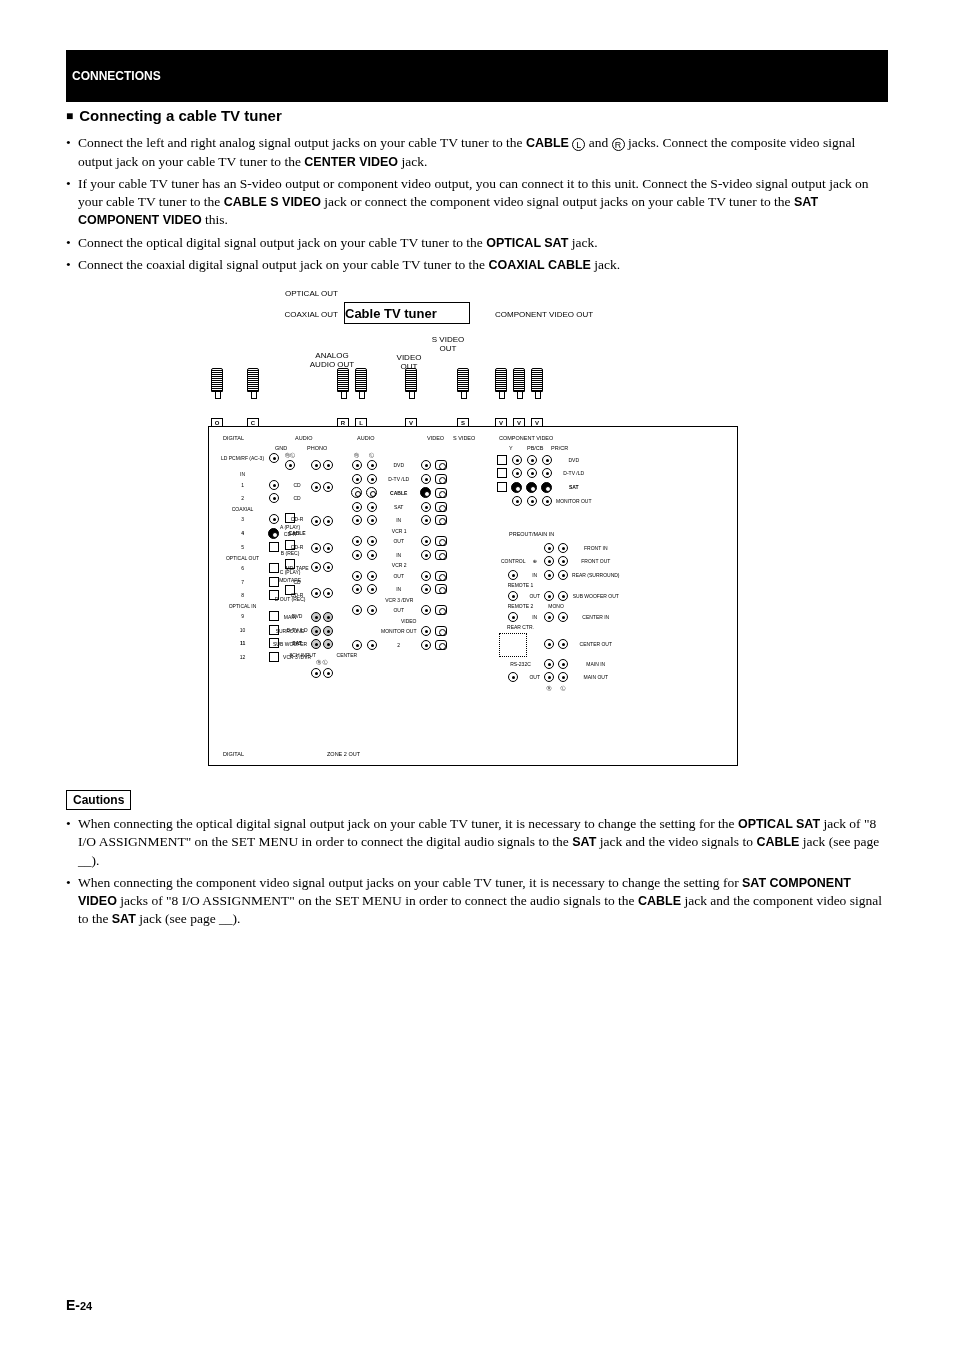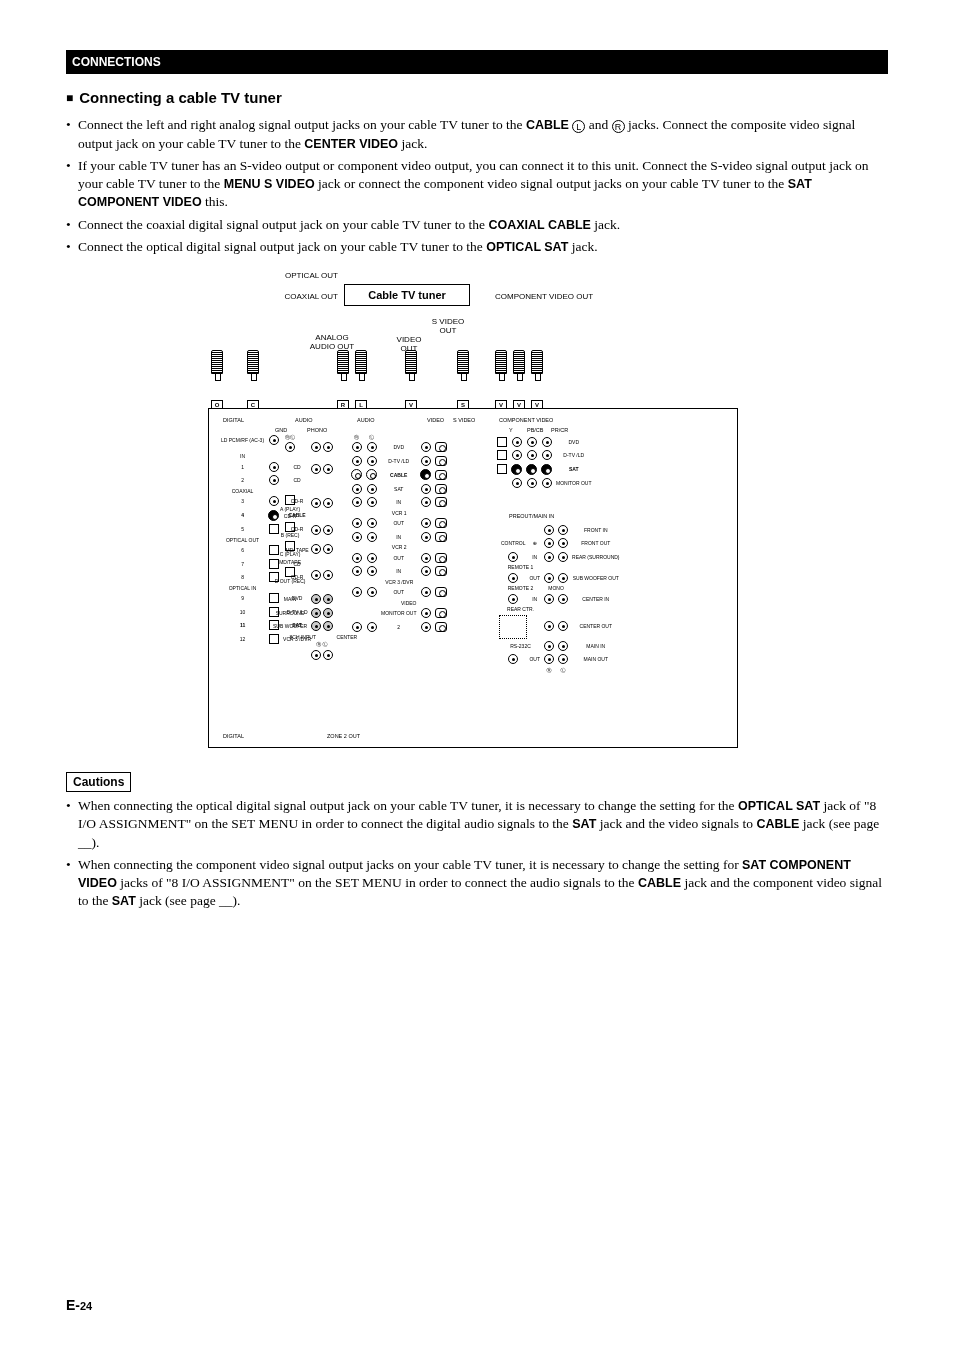--- a/index.html
+++ b/index.html
@@ -14,22 +14,22 @@
     width: 954px;
     height: 1351px;
     position: relative;
   }
   .header-bar {
     background: #000;
     color: #fff;
     font-family: Arial, Helvetica, sans-serif;
     font-weight: bold;
     font-size: 12px;
-    padding: 4px 6px;
-    margin-bottom: 14px;
+    padding: 18px 6px;
+    margin-bottom: 4px;
   }
   .section-title {
     font-family: Arial, Helvetica, sans-serif;
     font-weight: bold;
     font-size: 15px;
     margin-bottom: 8px;
     display: flex;
     align-items: center;
     gap: 6px;
   }
@@ -88,23 +88,23 @@
     height: 130px;
     margin-bottom: 6px;
   }
   .tuner-box {
     position: absolute;
     left: 142px;
     top: 12px;
     width: 126px;
     height: 22px;
     border: 1px solid #000;
-    text-align: center;
+    text-align: left;
     font-weight: bold;
-    font-size: 11px;
+    font-size: 13px;
     line-height: 21px;
   }
   .lbl { position: absolute; font-size: 8px; text-align: right; }
   .lbl-optical { left: 66px; top: 0; width: 70px; }
   .lbl-component { left: 293px; top: 21px; width: 120px; text-align: left;}
   .sublbl { position: absolute; font-size: 8px; text-align: center; width: 60px;}
   .plug {
     width: 12px; height: 24px; border: 1px solid #000; border-radius: 2px 2px 0 0;
     background: repeating-linear-gradient(#fff, #fff 1px, #000 1px, #000 2px);
     position: relative;
@@ -161,27 +161,27 @@
 
 <div class="section-title">
   <span>Connecting a cable TV tuner</span>
 </div>
 
 <ul class="bullets">
   <li>
     <span>Connect the left and right analog signal output jacks on your cable TV tuner to the </span><span class="bold">CABLE</span><span> </span><span class="circle-letter">L</span><span> and </span><span class="circle-letter">R</span><span> jacks. Connect the composite video signal output jack on your cable TV tuner to the </span><span class="bold">CENTER VIDEO</span><span> jack.</span>
   </li>
   <li>
-    <span>If your cable TV tuner has an S-video output or component video output, you can connect it to this unit. Connect the S-video signal output jack on your cable TV tuner to the </span><span class="bold">MENU S VIDEO</span><span> jack or connect the component video signal output jacks on your cable TV tuner to the </span><span class="bold">SAT COMPONENT VIDEO</span><span> this.</span>
+    <span>If your cable TV tuner has an S-video output or component video output, you can connect it to this unit. Connect the S-video signal output jack on your cable TV tuner to the </span><span class="bold">CABLE S VIDEO</span><span> jack or connect the component video signal output jacks on your cable TV tuner to the </span><span class="bold">SAT COMPONENT VIDEO</span><span> this.</span>
+  </li>
+  <li>
+    <span>Connect the optical digital signal output jack on your cable TV tuner to the </span><span class="bold">OPTICAL SAT</span><span> jack.</span>
   </li>
   <li>
     <span>Connect the coaxial digital signal output jack on your cable TV tuner to the </span><span class="bold">COAXIAL CABLE</span><span> jack.</span>
-  </li>
-  <li>
-    <span>Connect the optical digital signal output jack on your cable TV tuner to the </span><span class="bold">OPTICAL SAT</span><span> jack.</span>
   </li>
 </ul>
 
 
 <div class="diagram-wrap">
   <div class="tuner-row">
     <span class="lbl lbl-optical">OPTICAL OUT</span>
     <span class="lbl" style="left:66px; top:21px; width:70px;">COAXIAL OUT</span>
     <div class="tuner-box">Cable TV tuner</div>
     <span class="lbl lbl-component">COMPONENT VIDEO OUT</span>

